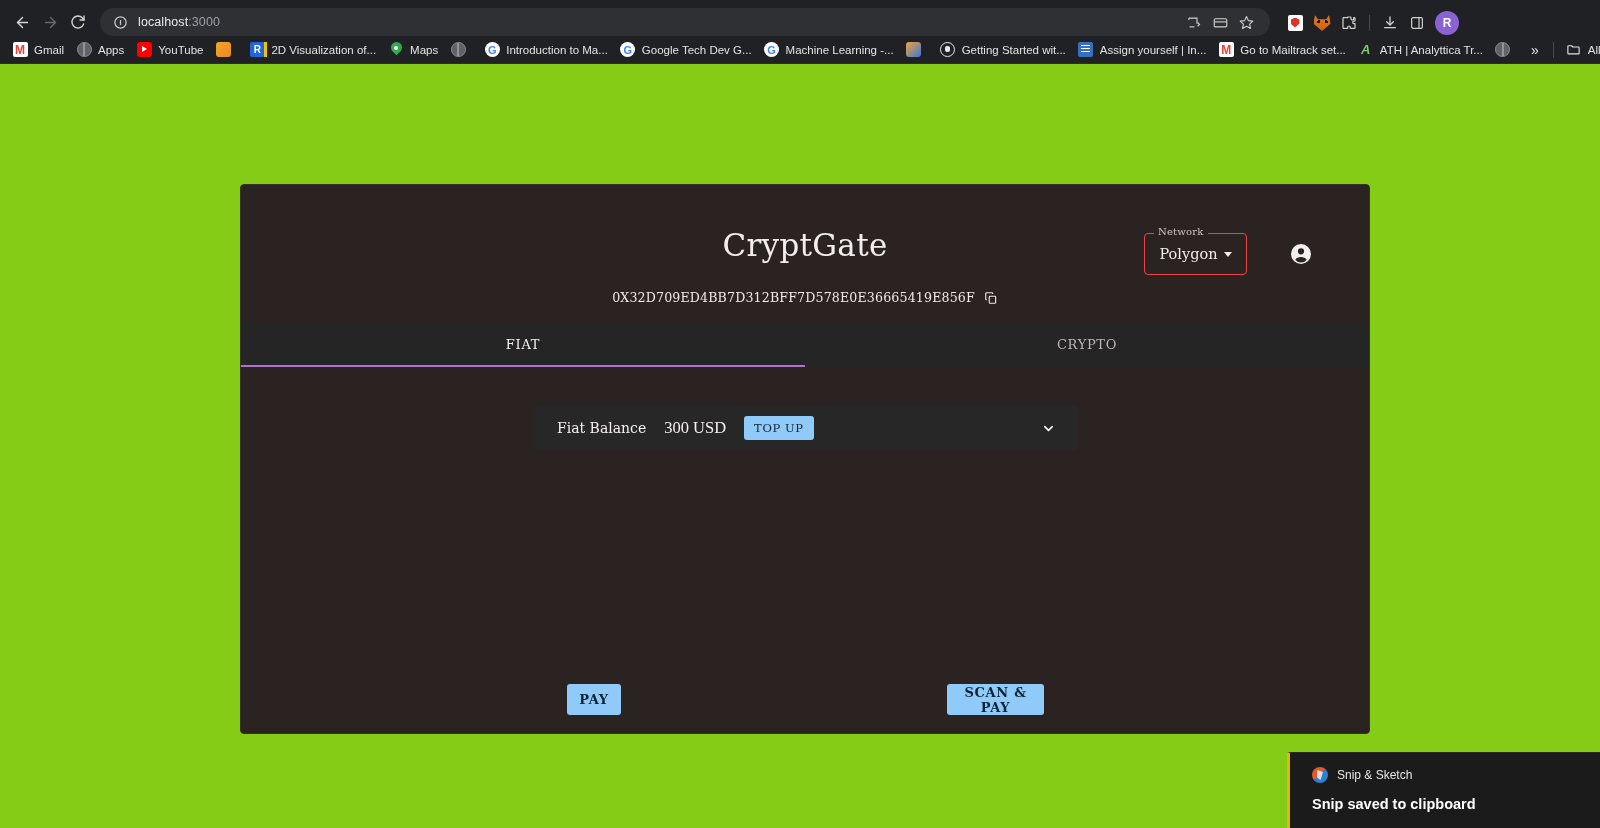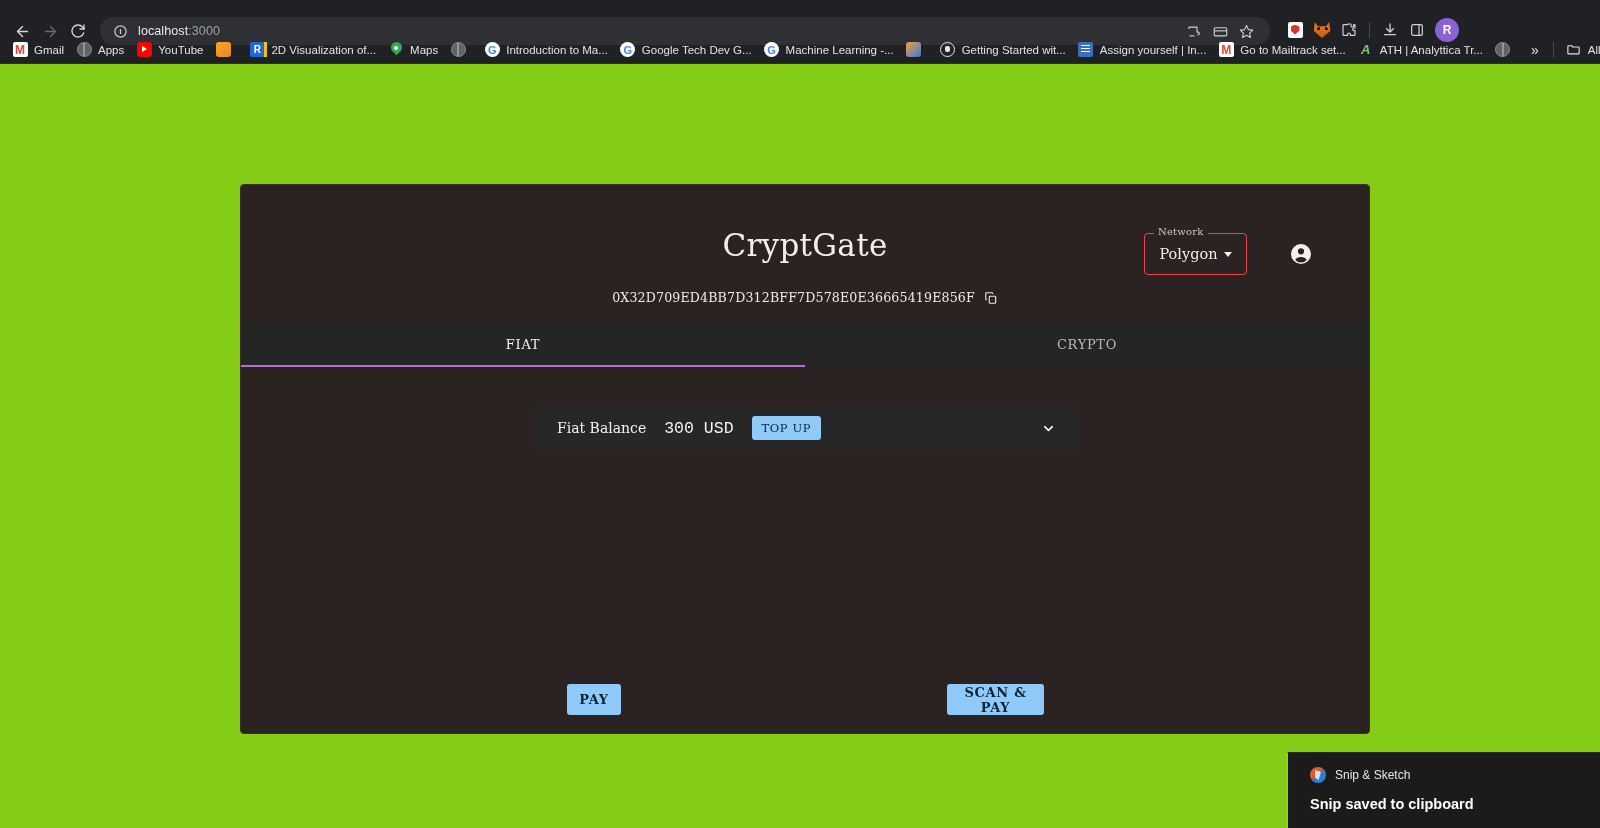--- a/index.html
+++ b/index.html
@@ -10,22 +10,22 @@
     font-family: "Liberation Sans", sans-serif;
     overflow: hidden;
   }
 
   
   .browser { width: 1600px; background: #202124; }
 
   .toolbar {
     height: 36px;
     display: flex;
-    align-items: flex-start;
-    padding: 17px 8px;
+    align-items: flex-end;
+    padding: 0 8px;
     background: #202124;
   }
   .nav-btn {
     width: 28px; height: 28px;
     display: flex; align-items: center; justify-content: center;
     border-radius: 50%;
     color: #d6d6d6;
     flex: none;
   }
   .nav-btn.disabled { color: #6a6a6a; }
@@ -388,21 +388,21 @@
     align-items: center;
     padding: 0 22px;
     gap: 18px;
   }
   .balance-label {
     font-family: "DejaVu Serif", "Liberation Serif", serif;
     font-size: 14px;
     color: #f5f0f0;
   }
   .balance-amount {
-    font-family: Liberation Mono, monospace;
+    font-family: Liberation Serif, serif;
     font-size: 16.5px;
     color: #f5f0f0;
   }
   .topup-btn {
     background: #90caf9;
     color: #0d2436;
     font-family: "DejaVu Serif", "Liberation Serif", serif;
     font-size: 11.5px;
     letter-spacing: .6px;
     padding: 5px 10px;
@@ -438,21 +438,21 @@
 
   
   .toast {
     position: absolute;
     right: 0;
     bottom: 0;
     width: 313px;
     height: 76px;
     background: #1b1b1b;
     border-top: 1px solid #2a2a2a;
-    border-left: 1px solid #eab308;
+    border-left: 3px solid #eab308;
     padding: 14px 20px 0 22px;
   }
   .toast-app {
     display: flex;
     align-items: center;
     gap: 9px;
   }
   .toast-ico {
     width: 16px; height: 16px;
     border-radius: 50%;

